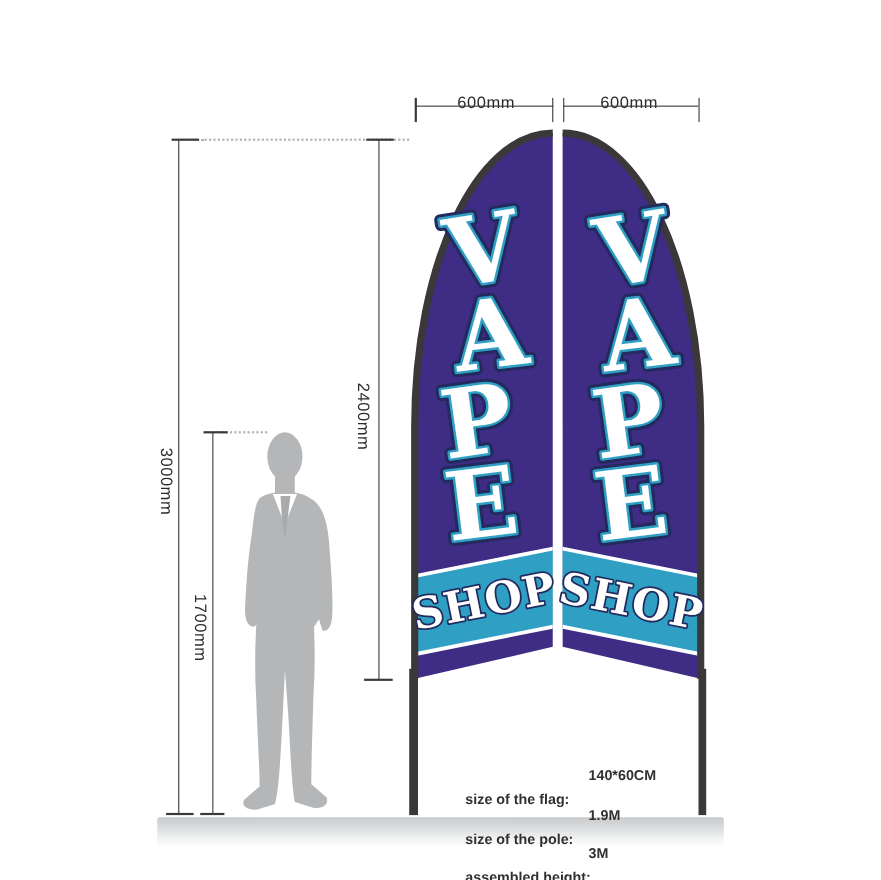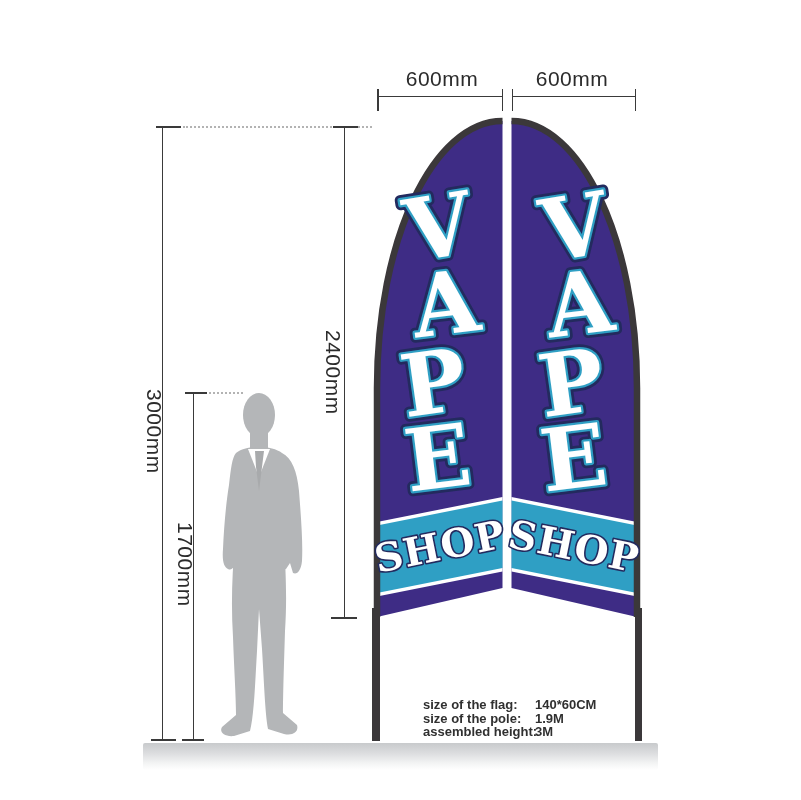--- a/index.html
+++ b/index.html
@@ -7,21 +7,21 @@
     --person:#b4b6b8; --line:#3a3a3a; --text:#2b2b2b; --ground:#c9cbcd;
   }
   html,body{margin:0;padding:0;background:#fff;}
   .canvas{position:relative;width:801px;height:800px;background:#fff;overflow:hidden;
           font-family:"Liberation Sans", sans-serif;}
   .abs{position:absolute;}
 
   
   .dline{position:absolute;background:var(--line);}
   .dot{position:absolute;border-top:2px dotted #b3b3b3;height:0;}
-  .dimlabel{position:absolute;color:var(--text);font-size:21px;letter-spacing:.5px;}
+  .dimlabel{position:absolute;color:var(--text);font-size:15px;letter-spacing:.5px;margin-top:18px;}
   .dimlabel.h{text-align:center;}
   .dimlabel.v{writing-mode:vertical-rl;text-orientation:mixed;}
 
   
   .ground{position:absolute;left:143px;top:743px;width:515px;height:27px;border-radius:2px;
     background:linear-gradient(to bottom,#c8cacc 0%,#dcdddf 38%,#f3f4f4 75%,#ffffff 100%);}
 
   
   .pole{position:absolute;width:7.5px;background:var(--pole);}
 
@@ -38,21 +38,21 @@
     font-family:"DejaVu Serif", serif;font-weight:bold;font-size:39px;letter-spacing:1px;text-anchor:middle;}
 
   
   .person-fill{fill:var(--person);}
   .shirt{fill:#ffffff;}
   .tie{fill:#a8aaac;}
 
   
   .specs{position:absolute;left:423px;top:698px;color:#303030;font-weight:bold;font-size:13px;}
   .spec-row{display:flex;line-height:13.6px;white-space:nowrap;}
-  .spec-label{display:inline-block;width:112px;}
+  .spec-label{display:inline-block;width:112px;margin-top:22px;}
   .spec-value{display:inline-block;}
 </style>
 </head>
 <body>
 
 <div class="canvas">
 
   <div class="dimlabel h abs" style="left:400px;top:67px;width:84px;">600mm</div>
   <div class="dline" style="left:377.5px;top:95.5px;width:125px;height:1.6px;"></div>
   <div class="dline" style="left:377px;top:89px;width:1.6px;height:22px;"></div>

